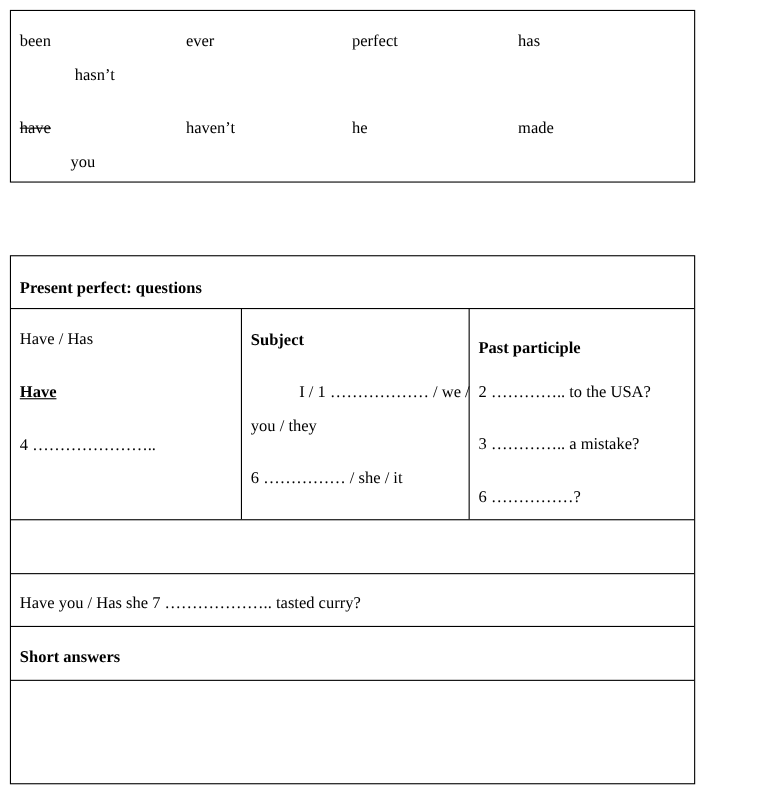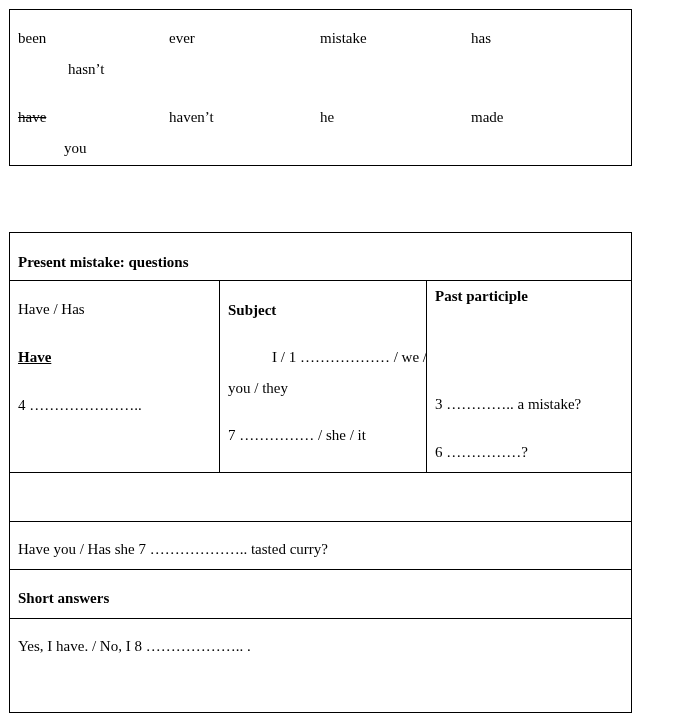--- a/index.html
+++ b/index.html
@@ -25,54 +25,54 @@
   .bold { font-weight: bold; }
   .ul { text-decoration: underline; }
   .it { font-style: italic; }
 </style>
 </head>
 <body>
 
 <div class="wordbox">
   <span class="word" style="left:8px; top:20px;">been</span>
   <span class="word" style="left:159px; top:20px;">ever</span>
-  <span class="word" style="left:310px; top:20px;">mistake</span>
+  <span class="word" style="left:310px; top:20px;">perfect</span>
   <span class="word" style="left:461px; top:20px;">has</span>
   <span class="word" style="left:58px; top:51px;">hasn’t</span>
 
   <span class="word strike" style="left:8px; top:99px;">have</span>
   <span class="word" style="left:159px; top:99px;">haven’t</span>
   <span class="word" style="left:310px; top:99px;">he</span>
   <span class="word" style="left:461px; top:99px;">made</span>
   <span class="word" style="left:54px; top:130px;">you</span>
 </div>
 
 <div class="grammar">
 
-  <span class="txt bold" style="left:8px; top:21px;">Present mistake: questions</span>
+  <span class="txt bold" style="left:8px; top:21px;">Present perfect: questions</span>
   <div class="hline" style="top:47px;"></div>
 
   <div class="vline" style="left:209px; top:47px; height:192px;"></div>
   <div class="vline" style="left:416px; top:47px; height:192px;"></div>
 
   <span class="txt" style="left:8px; top:68px;">Have / Has</span>
   <span class="txt bold ul" style="left:8px; top:116px;">Have</span>
   <span class="txt" style="left:8px; top:164px;">4 …………………..</span>
 
   <span class="txt bold" style="left:218px; top:69px;">Subject</span>
   <span class="txt" style="left:218px; top:116px;margin-left:44px;">I  /  1  ………………  /  we  /</span>
   <span class="txt" style="left:218px; top:147px;">you / they</span>
-  <span class="txt" style="left:218px; top:194px;">7 …………… / she / it</span>
+  <span class="txt" style="left:218px; top:194px;">6 …………… / she / it</span>
 
-  <span class="txt bold" style="left:425px; top:55px;">Past participle</span>
+  <span class="txt bold" style="left:425px; top:76px;">Past participle</span>
+  <span class="txt" style="left:425px; top:116px;">2 ………….. to the USA?</span>
   <span class="txt" style="left:425px; top:163px;">3 ………….. a mistake?</span>
   <span class="txt" style="left:425px; top:211px;">6 ……………?</span>
 
   <div class="hline" style="top:239px;"></div>
 
   <div class="hline" style="top:288px;"></div>
   <span class="txt" style="left:8px; top:308px;">Have you / Has she 7 ……………….. tasted curry?</span>
   <div class="hline" style="top:336px;"></div>
 
   <span class="txt bold" style="left:8px; top:357px;">Short answers</span>
   <div class="hline" style="top:385px;"></div>
-  <span class="txt" style="left:8px; top:405px;">Yes, I have. / No, I 8 ……………….. .</span>
 </div>
 
 </body></html>

